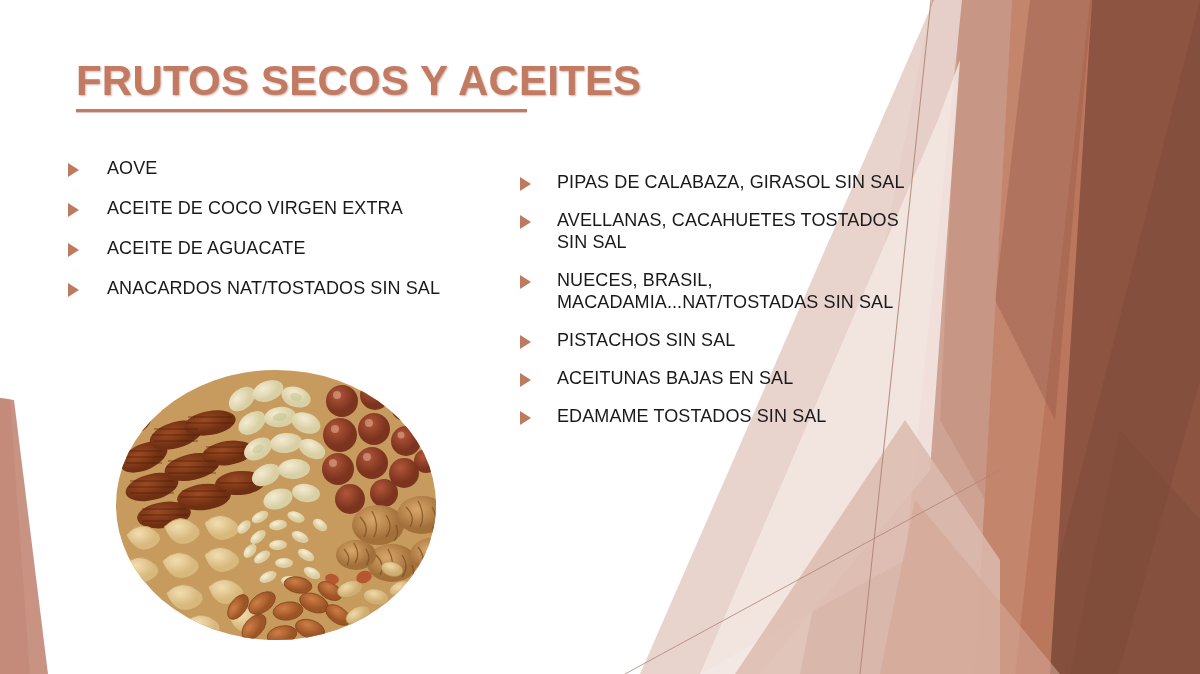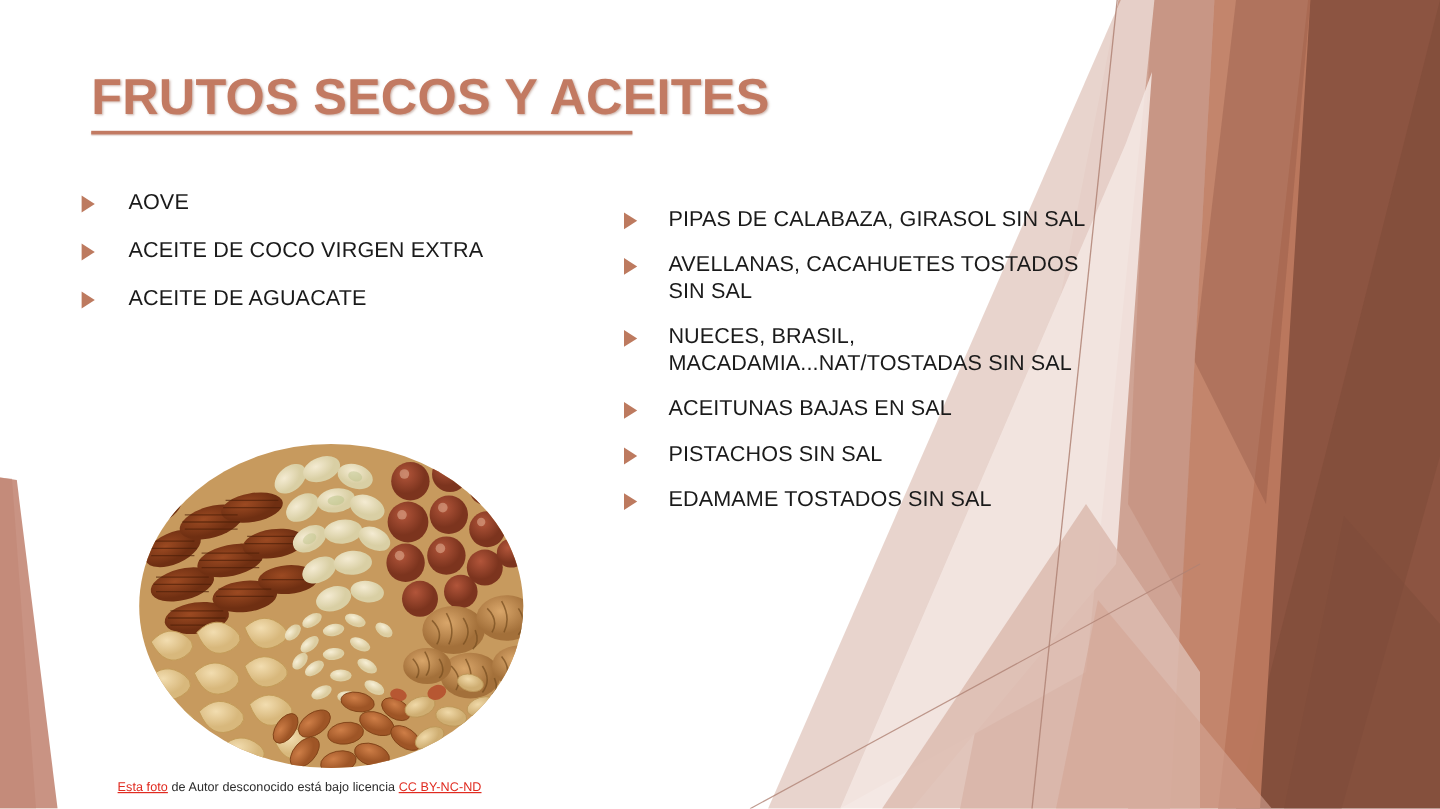--- a/index.html
+++ b/index.html
@@ -165,42 +165,46 @@
       <span class="bullet-text">AOVE</span>
     </div>
     <div class="bullet-item">
       <span class="bullet-marker"></span>
       <span class="bullet-text">ACEITE DE COCO VIRGEN EXTRA</span>
     </div>
     <div class="bullet-item">
       <span class="bullet-marker"></span>
       <span class="bullet-text">ACEITE DE AGUACATE</span>
     </div>
+    <div class="bullet-item">
+      <span class="bullet-marker"></span>
+      <span class="bullet-text">ANACARDOS NAT/TOSTADOS SIN SAL</span>
+    </div>
   </div>
 
   <div class="col" id="col-right">
     <div class="bullet-item">
       <span class="bullet-marker"></span>
       <span class="bullet-text">PIPAS DE CALABAZA, GIRASOL SIN SAL</span>
     </div>
     <div class="bullet-item">
       <span class="bullet-marker"></span>
       <span class="bullet-text">AVELLANAS, CACAHUETES TOSTADOS SIN SAL</span>
     </div>
     <div class="bullet-item">
       <span class="bullet-marker"></span>
       <span class="bullet-text">NUECES, BRASIL, MACADAMIA...NAT/TOSTADAS SIN SAL</span>
     </div>
     <div class="bullet-item">
       <span class="bullet-marker"></span>
+      <span class="bullet-text">PISTACHOS SIN SAL</span>
+    </div>
+    <div class="bullet-item">
+      <span class="bullet-marker"></span>
       <span class="bullet-text">ACEITUNAS BAJAS EN SAL</span>
-    </div>
-    <div class="bullet-item">
-      <span class="bullet-marker"></span>
-      <span class="bullet-text">PISTACHOS SIN SAL</span>
     </div>
     <div class="bullet-item">
       <span class="bullet-marker"></span>
       <span class="bullet-text">EDAMAME TOSTADOS SIN SAL</span>
     </div>
   </div>
 
   <div id="photo-wrap">
     <div id="photo-figure">
       <svg width="368" height="278" viewBox="0 0 368 278" aria-hidden="true">
@@ -410,15 +414,14 @@
 
           <g fill="#B5502E" opacity="0.9">
             <ellipse cx="272" cy="212" rx="8" ry="6" transform="rotate(-20 272 212)"></ellipse>
             <ellipse cx="240" cy="214" rx="7" ry="5" transform="rotate(15 240 214)"></ellipse>
           </g>
         </g>
       </svg>
     </div>
   </div>
 
-  <div id="photo-caption"><span class="link">Esta foto</span><span> de Autor desconocido está bajo licencia </span><span class="link">CC BY-NC-ND</span></div>
 
 </div>
 
 </body></html>

